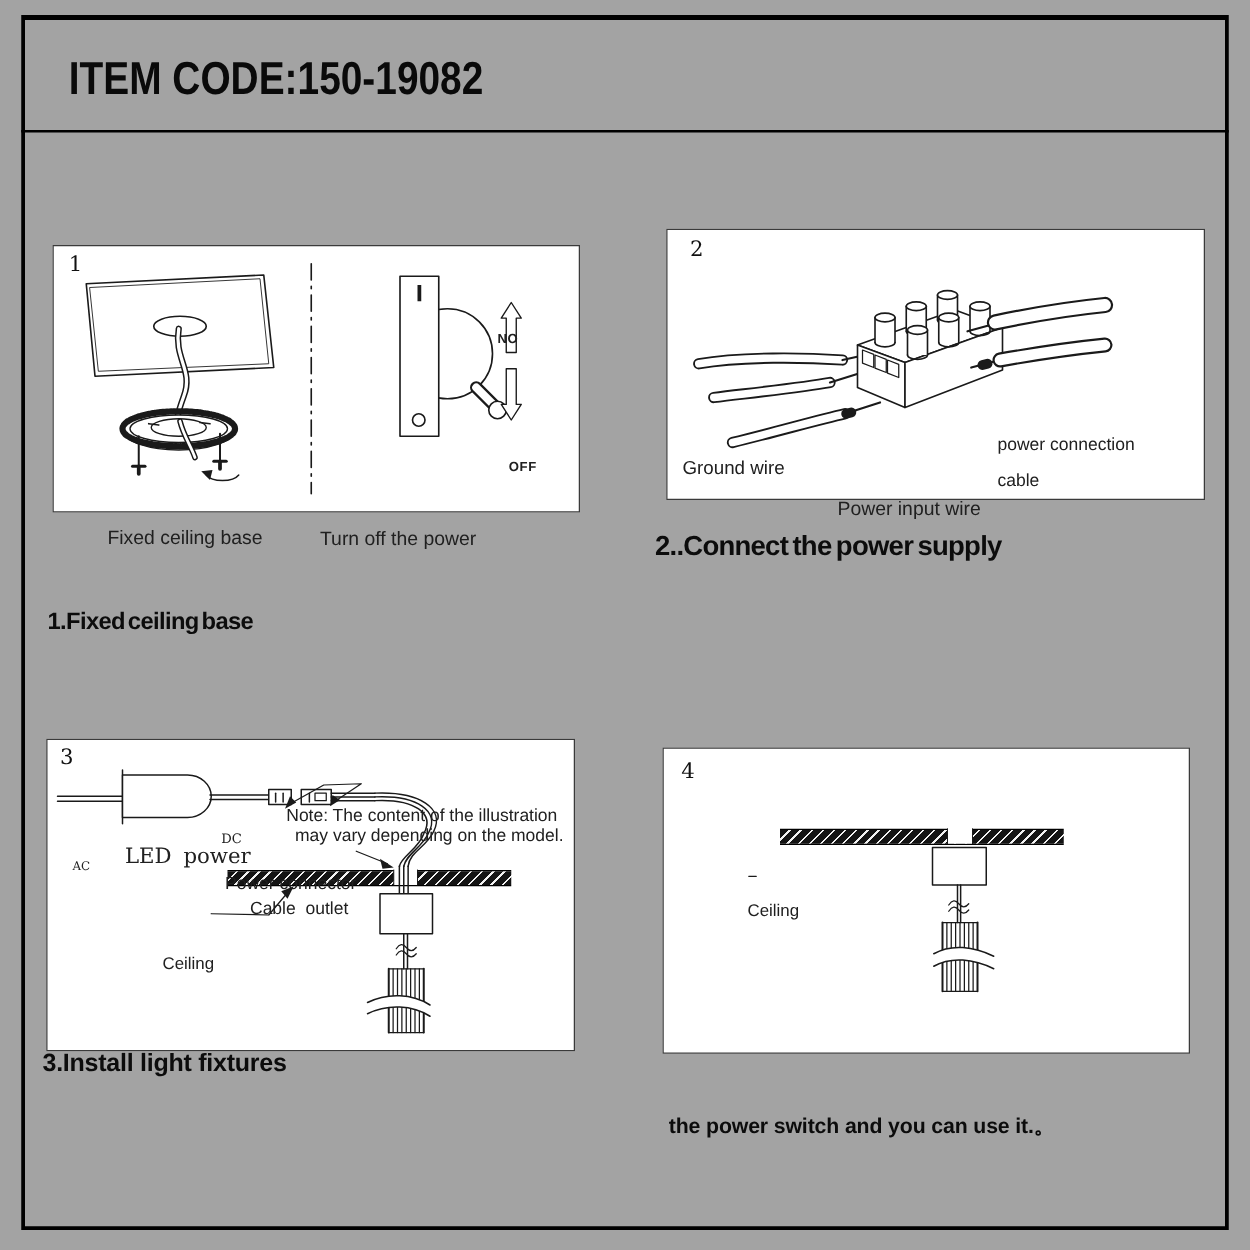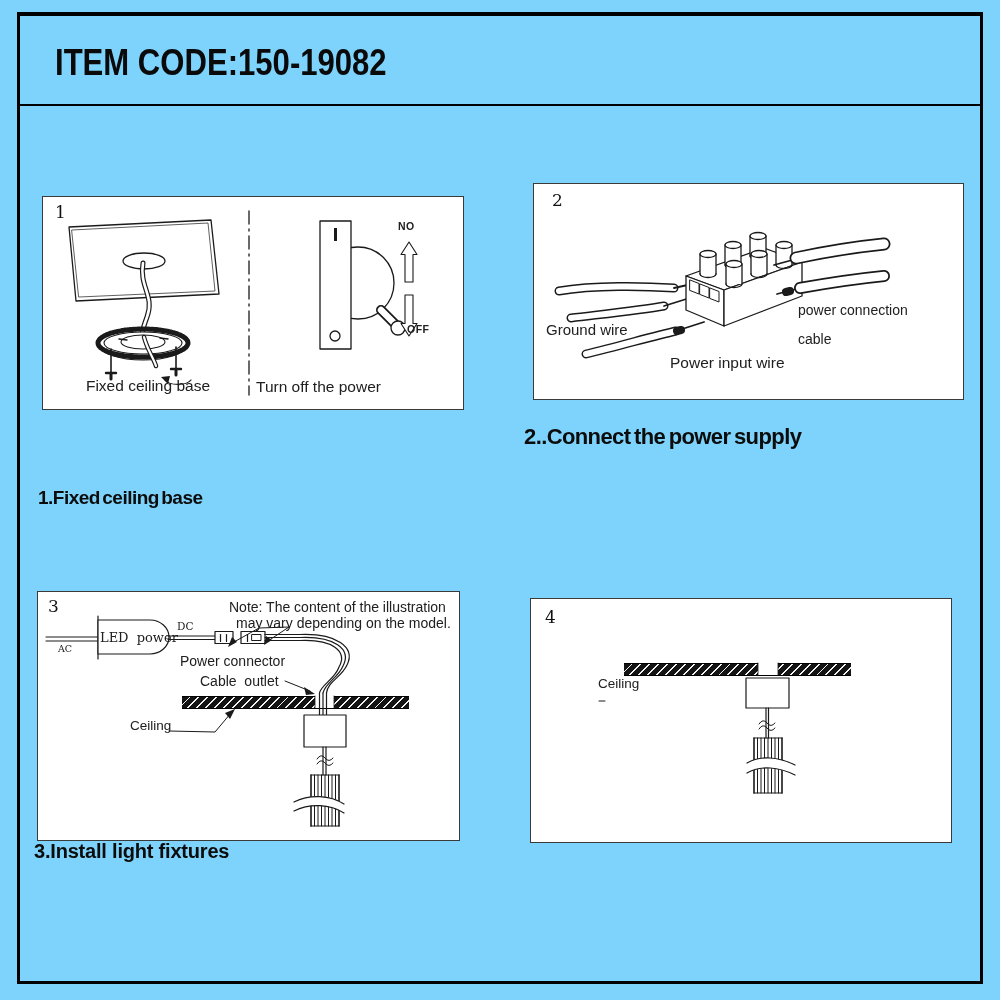--- a/index.html
+++ b/index.html
@@ -1,25 +1,25 @@
 <!DOCTYPE html>
 <html><head>
 <meta charset="utf-8">
 <style>
   html,body{margin:0;padding:0;background:#fff;}
-  .page{position:relative;width:1000px;height:1000px;background:#7dd3fc;overflow:hidden;
+  .page{position:relative;width:1000px;height:1000px;background:#a3a3a3;overflow:hidden;
         font-family:"Liberation Sans",sans-serif;color:#1a1a1a;}
   .outer-border{position:absolute;left:17px;top:12px;width:960px;height:965px;
         border:3px solid #000;border-top-width:4px;}
   .header-line{position:absolute;left:17px;top:104px;width:966px;height:2px;background:#000;}
   .title{position:absolute;left:55px;top:42px;font-size:37px;font-weight:bold;
         transform:scaleX(0.84);transform-origin:left top;letter-spacing:0px;color:#0a0a0a;}
   .panel{position:absolute;border:1px solid #3a3a3a;background:#fff;}
   .art{position:absolute;left:0;top:0;}
-  .lbl{position:absolute;font-size:13.5px;color:#202020;white-space:pre;line-height:1.1;}
+  .lbl{position:absolute;font-size:13.5px;color:#202020;white-space:pre;line-height:1.1;margin-top:45px;}
   .ser{font-family:"DejaVu Serif",serif;}
   .num{position:absolute;font-family:"DejaVu Serif",serif;font-size:17px;color:#111;}
   .step-cap{position:absolute;font-weight:bold;color:#0c0c0c;white-space:pre;}
   .hatch-bar{position:absolute;height:11px;
         background:repeating-linear-gradient(135deg,#141414 0px,#141414 5px,#f2f2f2 5px,#f2f2f2 6.3px);
         border-top:1px solid #000;border-bottom:1px solid #000;}
 </style>
 </head>
 <body>
 
@@ -228,21 +228,21 @@
           <line x1="273" y1="183" x2="273" y2="234" stroke-width="1.6"></line>
           <line x1="301" y1="183" x2="301" y2="234" stroke-width="1.6"></line>
           <line x1="273" y1="234" x2="301" y2="234"></line>
           <path d="M256 210 C272 202 292 203 306 212 L306 221 C292 212 272 211 256 219 Z" fill="#fff" stroke="none"></path>
           <path d="M256 210 C272 202 292 203 306 212" stroke-width="1.2"></path>
           <path d="M256 219 C272 211 292 212 306 221" stroke-width="1.2"></path>
         </g>
       </g>
     </svg>
     <div class="num" style="left:10px;top:4px">3</div>
-    <div class="lbl ser" style="left:62px;top:39px;width:56px;text-align:center;font-size:13px;word-spacing:4px">LED power</div>
+    <div class="lbl ser" style="left:62px;top:39px;width:56px;text-align:center;font-size:17px;word-spacing:4px">LED power</div>
     <div class="lbl ser" style="left:20px;top:52px;font-size:9.5px">AC</div>
     <div class="lbl ser" style="left:139px;top:29px;font-size:10.5px">DC</div>
     <div class="lbl" style="left:191px;top:8px;font-size:14px">Note: The content of the illustration</div>
     <div class="lbl" style="left:198px;top:24px;font-size:14px">may vary depending on the model.</div>
     <div class="lbl" style="left:142px;top:62px;font-size:14px">Power connector</div>
     <div class="lbl" style="left:162px;top:82px;font-size:14px">Cable  outlet</div>
     <div class="lbl" style="left:92px;top:127px;font-size:13.5px">Ceiling</div>
   </div>
   <div class="step-cap" style="left:34px;top:840px;font-size:20px;letter-spacing:-0.2px">3.Install light fixtures</div>
 
@@ -276,13 +276,14 @@
           <line x1="223" y1="194" x2="251" y2="194"></line>
           <path d="M216 164 C230 156 248 158 264 166 L264 176 C248 168 230 166 216 174 Z" fill="#fff" stroke="none"></path>
           <path d="M216 164 C230 156 248 158 264 166" stroke-width="1.2"></path>
           <path d="M216 174 C230 166 248 168 264 176" stroke-width="1.2"></path>
         </g>
       </g>
     </svg>
     <div class="num" style="left:14px;top:8px">4</div>
     <div class="lbl" style="left:67px;top:78px;font-size:13.5px">Ceiling</div>
   </div>
+  <div class="step-cap" style="left:535px;top:889px;font-size:17px;letter-spacing:-0.1px;line-height:24px">the power switch and you can use it.。</div>
 </div>
 
 </body></html>

